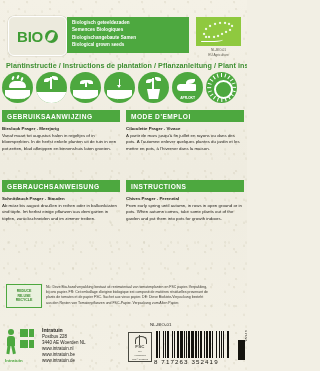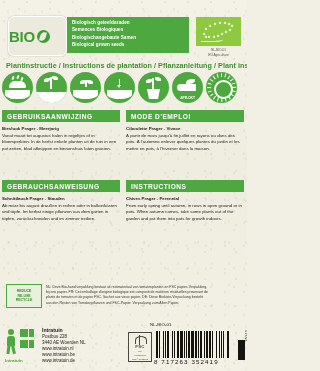--- a/index.html
+++ b/index.html
@@ -21,21 +21,21 @@
       linear-gradient(180deg,#f4f1e6 0%,#efece0 45%,#f3f0e5 100%);
     background-size:23px 19px,31px 27px,19px 23px,27px 31px,17px 21px,100% 100%;
   }
 
   
   .hdr{position:absolute;left:0;top:0;width:247px;height:56px;}
   .bio-badge{
     position:absolute;left:8px;top:16px;width:57px;height:38px;
     background:#eceadd;border:1.6px solid #ffffff;border-radius:6px;
     box-shadow:0 0 0 .6px #d9d6c6;
-    display:flex;align-items:center;justify-content:flex-start;gap:2px;
+    display:flex;align-items:center;justify-content:center;gap:2px;
   }
   .bio-txt{font-weight:bold;font-size:15px;color:#3f9c35;letter-spacing:-.3px;line-height:1;}
   .bio-leaf{width:13px;height:13px;border-radius:50%;background:#3f9c35;position:relative;}
   .bio-leaf:after{
     content:"";position:absolute;left:3.5px;top:2px;width:6px;height:9px;
     background:#eceadd;border-radius:60% 0 60% 0;transform:rotate(14deg);
   }
   .bio-strip{
     position:absolute;left:67px;top:17px;width:122px;height:36px;
     background:#4da83f;padding:2px 4px 0 5px;box-sizing:border-box;

